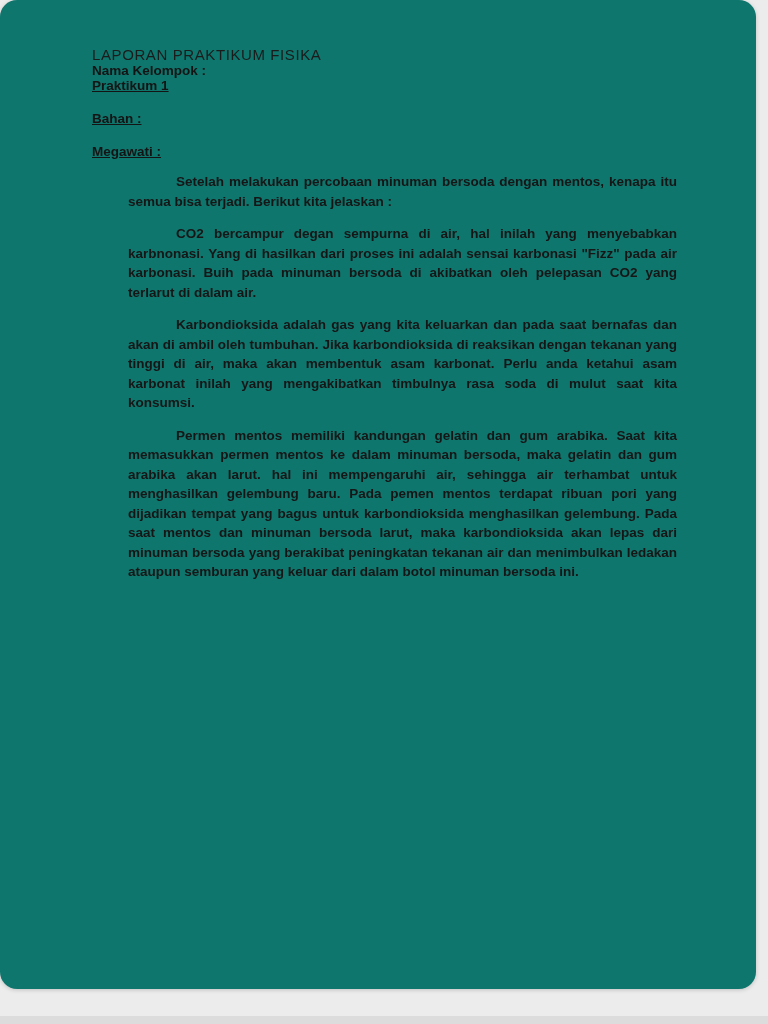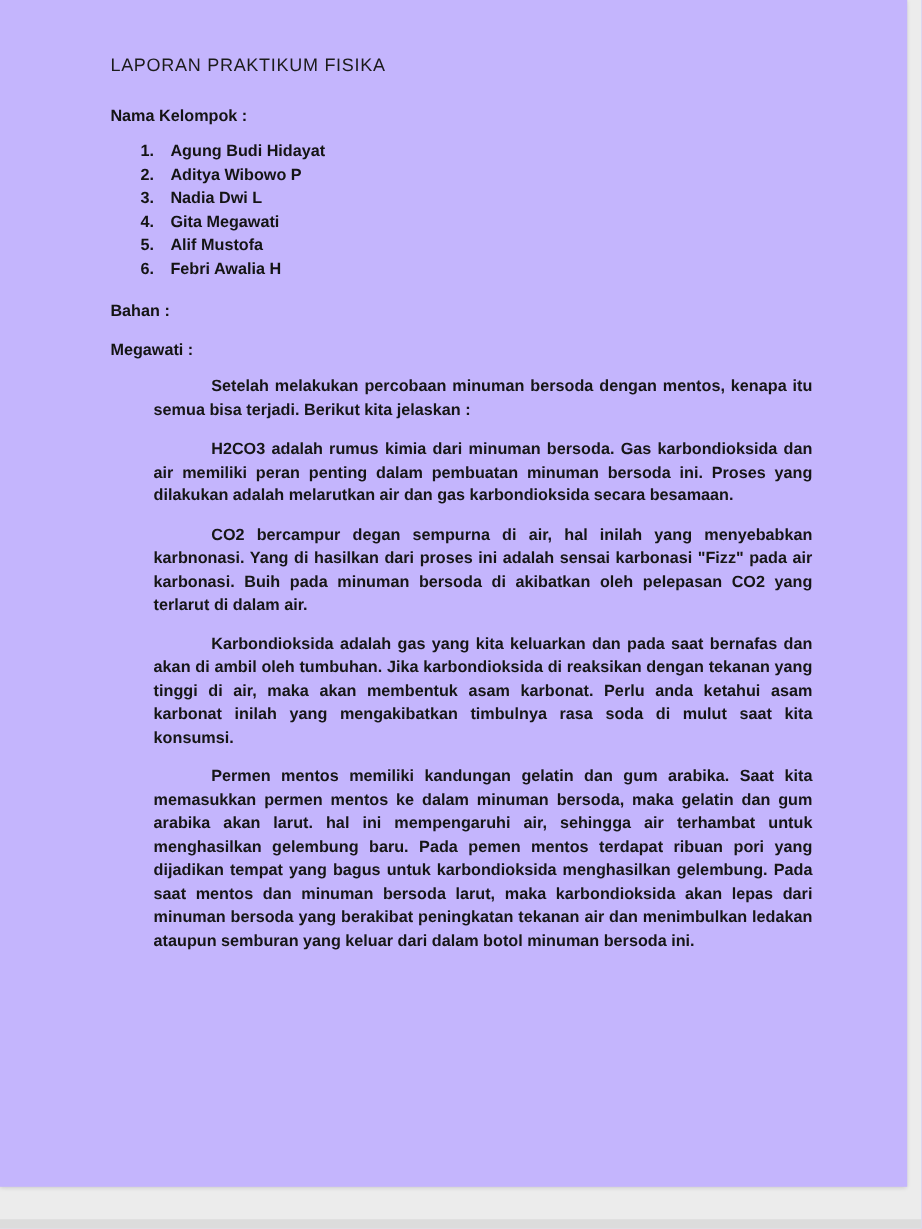--- a/index.html
+++ b/index.html
@@ -9,38 +9,38 @@
     font-family: "Liberation Sans", sans-serif;
     position: relative;
     overflow: hidden;
   }
   .page {
     position: absolute;
     top: 0;
     left: 0;
     width: 756px;
     height: 989px;
-    background: #c4b5fd;
+    background: #0f766e;
     padding: 46px 79px 30px 92px;
     color: #141414;
     box-shadow: 0 1px 4px rgba(0,0,0,0.18);
+    border-radius: 17px;
   }
   .doc-title {
     font-size: 15px;
     font-weight: 500;
     letter-spacing: 0.6px;
     color: #1b1b1b;
   }
   .heading {
     font-size: 13.5px;
     font-weight: 700;
-    margin-top: 26px;
   }
   .heading.underlined { text-decoration: underline; }
-  .heading.tight { margin-top: 18px; }
+  .heading.tight { margin-top: 18px; text-decoration: underline; }
   ol.member-list {
     margin-top: 12px;
     margin-left: 40px;
     list-style: decimal;
   }
   ol.member-list li {
     font-size: 13.5px;
     font-weight: 700;
     line-height: 19.5px;
     padding-left: 10px;
@@ -77,38 +77,30 @@
 </style>
 </head>
 <body>
 
 <div class="page">
 
   <h1 class="doc-title">LAPORAN PRAKTIKUM FISIKA</h1>
 
   <div class="heading">Nama Kelompok :</div>
 
-  <ol class="member-list">
-    <li>Agung Budi Hidayat</li>
-    <li>Aditya Wibowo P</li>
-    <li>Nadia Dwi L</li>
-    <li>Gita Megawati</li>
-    <li>Alif Mustofa</li>
-    <li>Febri Awalia H</li>
-  </ol>
 
+  <div class="heading underlined">Praktikum 1</div>
 
   <div class="heading tight">Bahan :</div>
 
 
   <div class="heading tight">Megawati :</div>
 
   <div class="paragraphs">
     <p>Setelah melakukan percobaan minuman bersoda dengan mentos, kenapa itu semua bisa terjadi. Berikut kita jelaskan :</p>
-    <p>H2CO3 adalah rumus kimia dari minuman bersoda. Gas karbondioksida dan air memiliki peran penting dalam pembuatan minuman bersoda ini. Proses yang dilakukan adalah melarutkan air dan gas karbondioksida secara besamaan.</p>
     <p>CO2 bercampur degan sempurna di air, hal inilah yang menyebabkan karbnonasi. Yang di hasilkan dari proses ini adalah sensai karbonasi "Fizz" pada air karbonasi. Buih pada minuman bersoda di akibatkan oleh pelepasan CO2 yang terlarut di dalam air.</p>
     <p>Karbondioksida adalah gas yang kita keluarkan dan pada saat bernafas dan akan di ambil oleh tumbuhan. Jika karbondioksida di reaksikan dengan tekanan yang tinggi di air, maka akan membentuk asam karbonat. Perlu anda ketahui asam karbonat inilah yang mengakibatkan timbulnya rasa soda di mulut saat kita konsumsi.</p>
     <p>Permen mentos memiliki kandungan gelatin dan gum arabika. Saat kita memasukkan permen mentos ke dalam minuman bersoda, maka gelatin dan gum arabika akan larut. hal ini mempengaruhi air, sehingga air terhambat untuk menghasilkan gelembung baru. Pada pemen mentos terdapat ribuan pori yang dijadikan tempat yang bagus untuk karbondioksida menghasilkan gelembung. Pada saat mentos dan minuman bersoda larut, maka karbondioksida akan lepas dari minuman bersoda yang berakibat peningkatan tekanan air dan menimbulkan ledakan ataupun semburan yang keluar dari dalam botol minuman bersoda ini.</p>
   </div>
 
 </div>
 
 <div class="bottom-strip"></div>
 
 </body></html>

